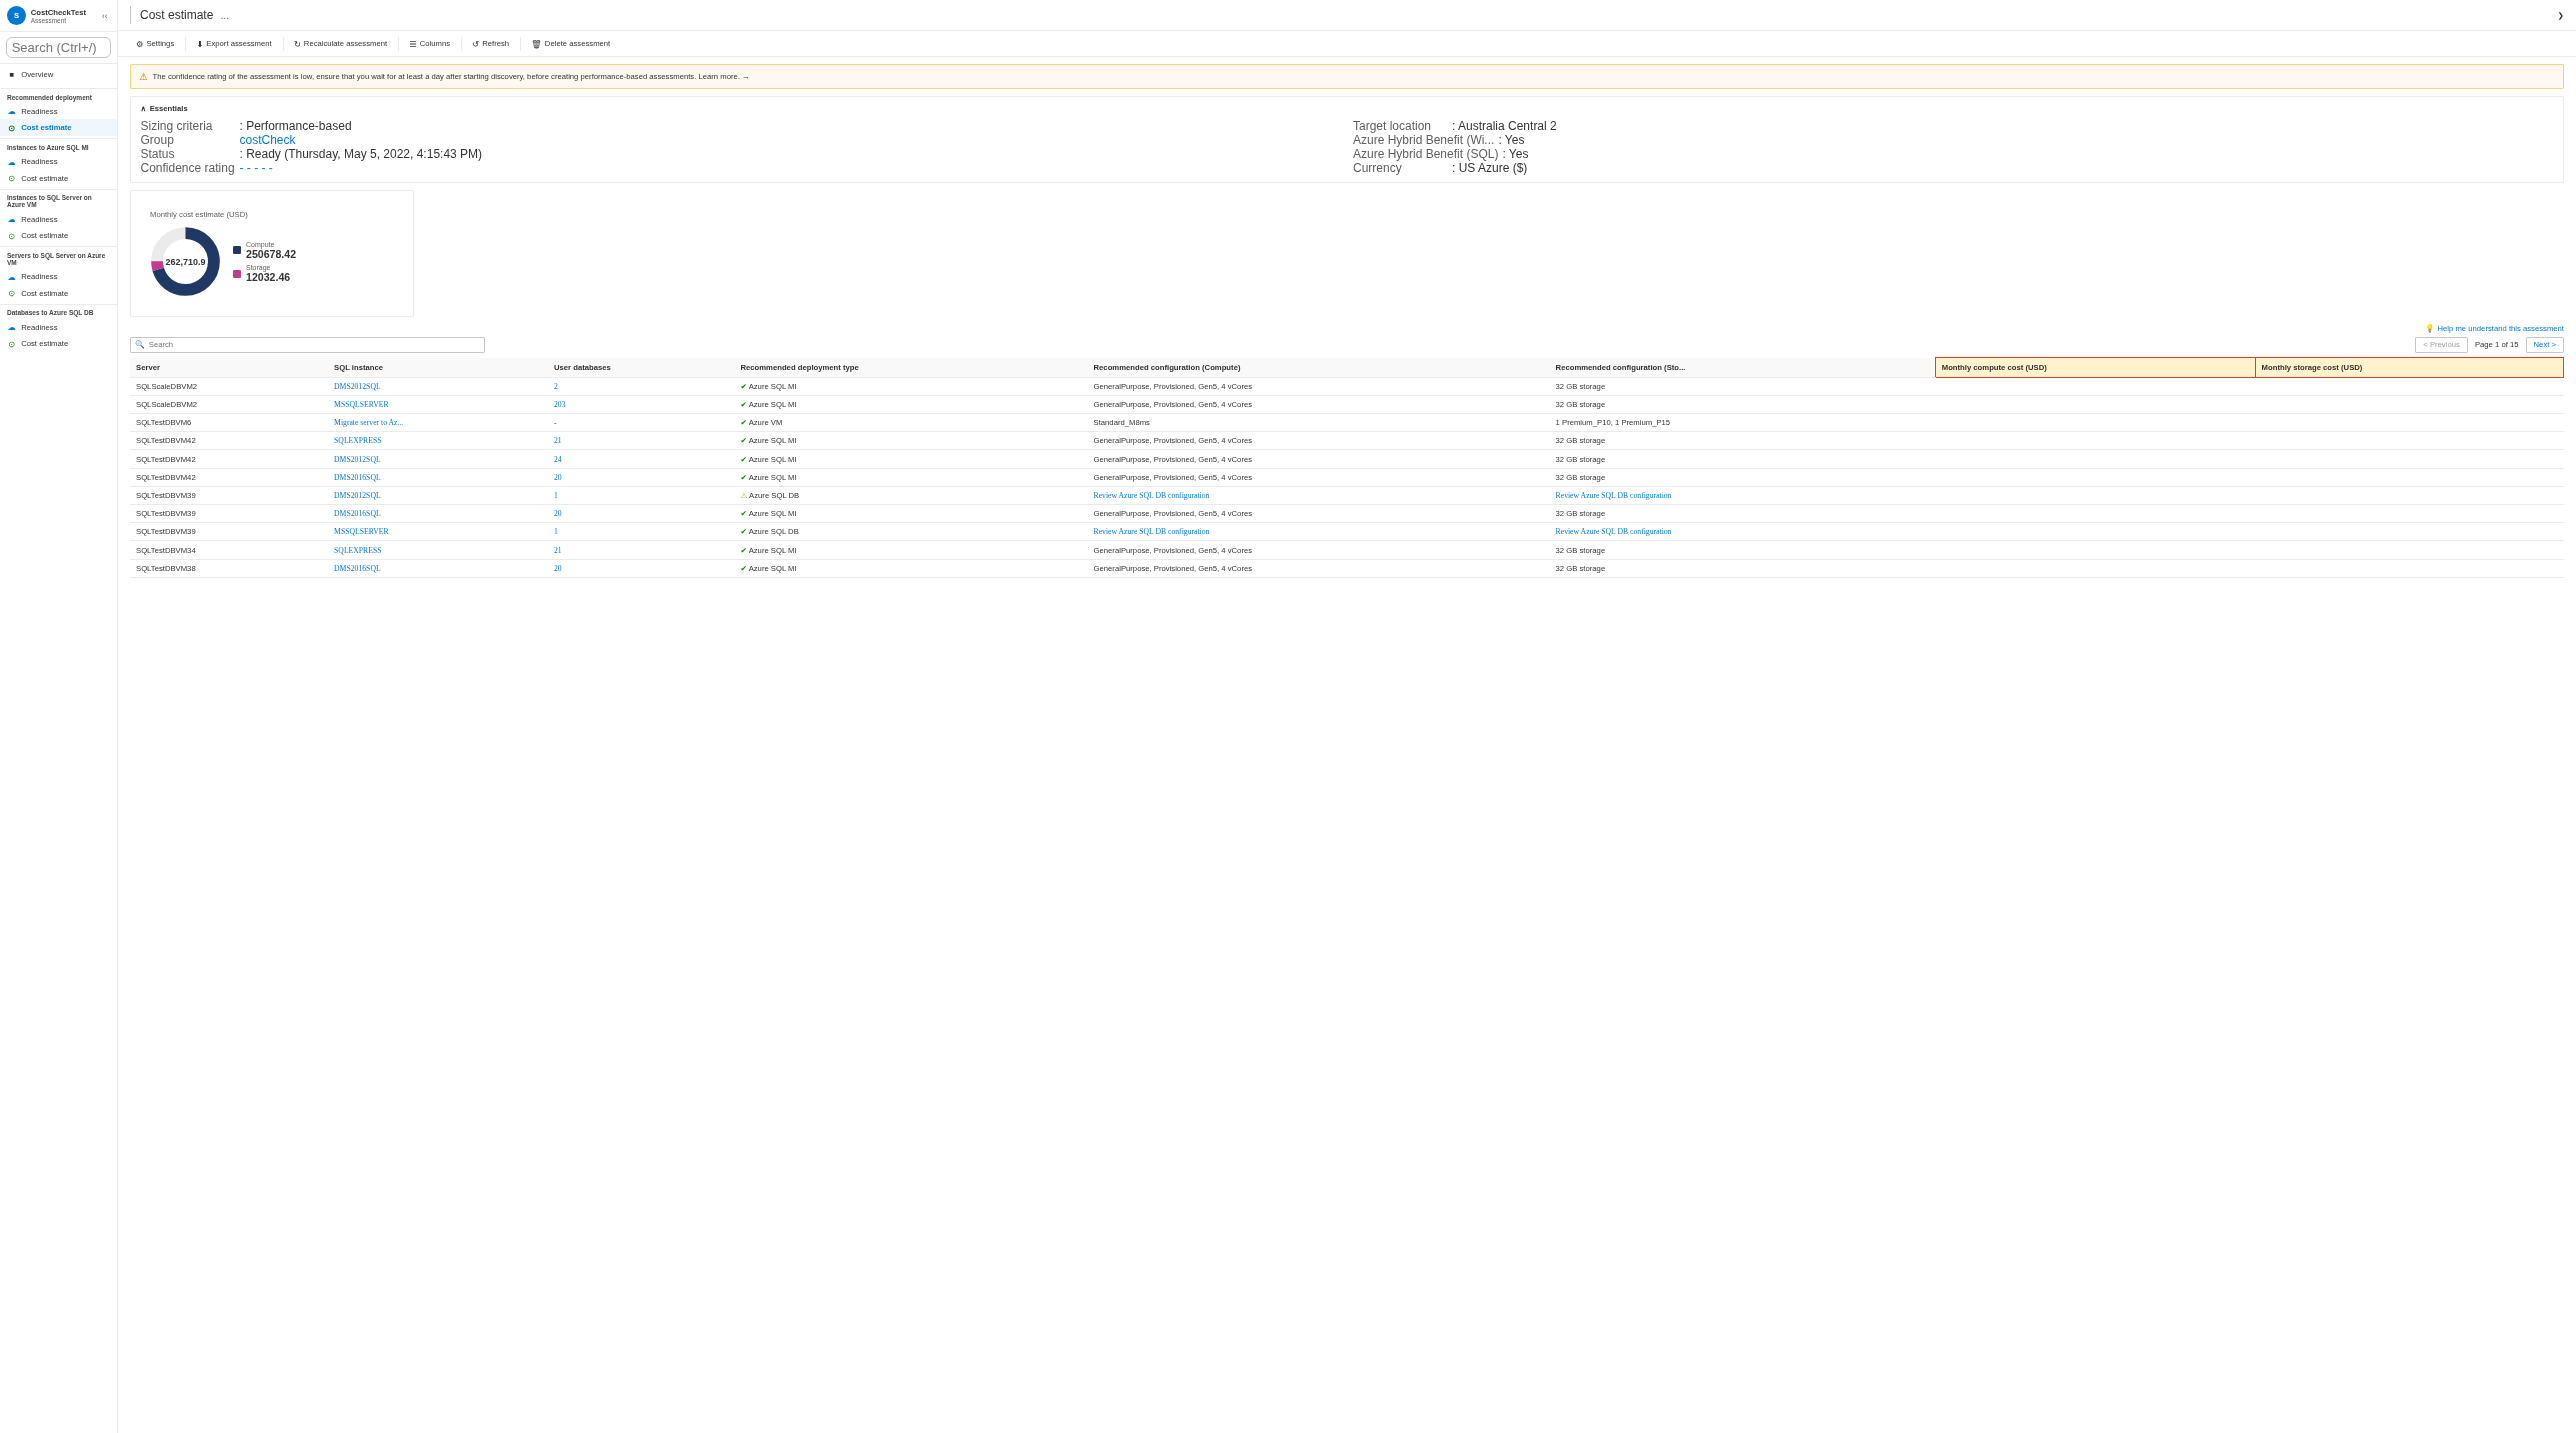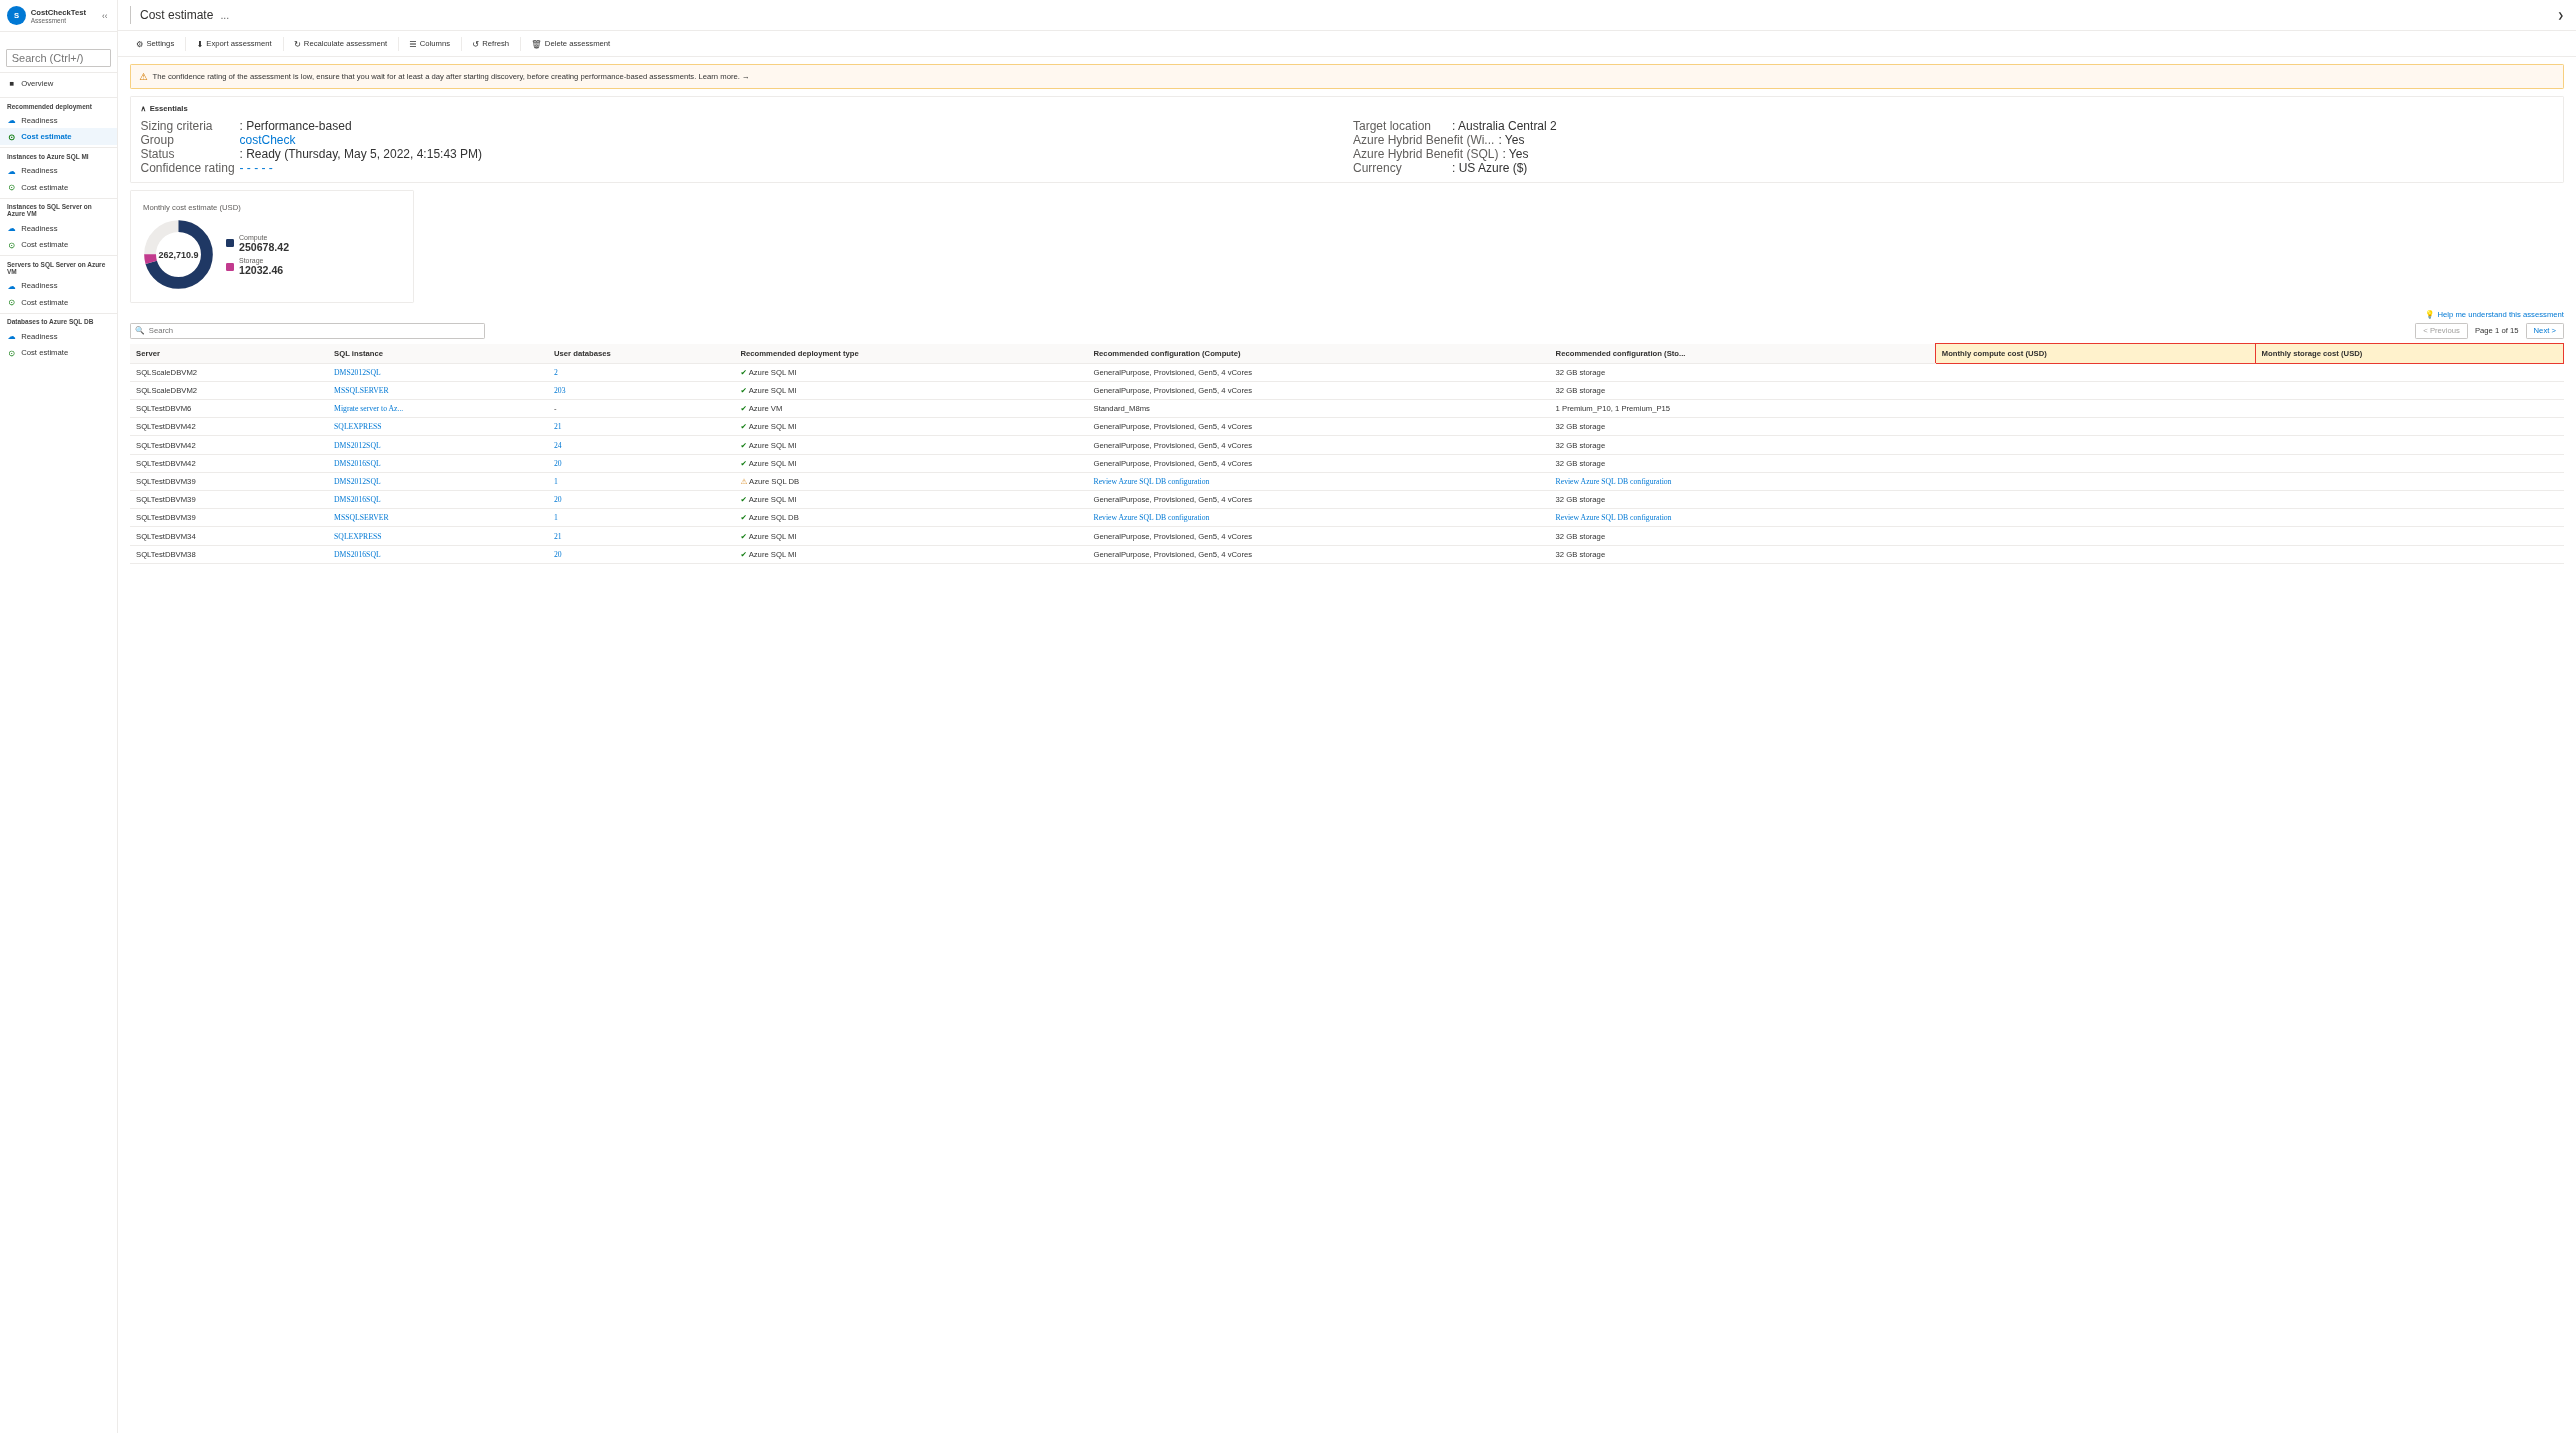--- a/index.html
+++ b/index.html
@@ -5,21 +5,21 @@
     * { box-sizing: border-box; margin: 0; padding: 0; }
     body { font-family: 'Segoe UI', Arial, sans-serif; font-size: 7.7px; color: #333; background: #f3f2f1; display: flex; height: 100vh; overflow: hidden; }
 
     
     .sidebar { width: 118px; min-width: 118px; background: #fff; border-right: 0.6px solid #edebe9; display: flex; flex-direction: column; overflow-y: auto; }
     .sidebar-header { padding: 6px 7px; display: flex; align-items: center; gap: 4.7px; border-bottom: 0.6px solid #edebe9; }
     .sidebar-logo { width: 19px; height: 19px; background: #0078d4; border-radius: 50%; display: flex; align-items: center; justify-content: center; color: #fff; font-weight: bold; font-size: 7.7px; }
     .sidebar-title { font-size: 7.7px; font-weight: 600; color: #333; }
     .sidebar-subtitle { font-size: 6.5px; color: #666; }
     .sidebar-search { padding: 4.7px 6px; border-bottom: 0.6px solid #edebe9; }
-    .sidebar-search input { width: 100%; padding: 2.4px 4.7px; border: 0.6px solid #c8c6c4; border-radius: 1px; font-size: 11px; margin-top: 12px; }
+    .sidebar-search input { width: 100%; padding: 2.4px 4.7px; border: 0.6px solid #c8c6c4; border-radius: 6px; font-size: 13px; }
     .sidebar-nav { padding: 2.4px 0; }
     .nav-item { display: flex; align-items: center; gap: 4.7px; padding: 3.5px 7px; cursor: pointer; font-size: 7.7px; color: #333; }
     .nav-item.active { background: #eff6fc; color: #0078d4; font-weight: 600; }
     .nav-item .nav-icon { width: 9.5px; height: 9.5px; display: inline-flex; align-items: center; justify-content: center; flex-shrink: 0; }
     .nav-section-title { padding: 4.7px 7px 2.4px; font-size: 6.5px; font-weight: 600; color: #444; border-top: 0.6px solid #edebe9; margin-top: 2.4px; }
     .cloud-icon { color: #0078d4; font-size: 8.3px; }
     .green-icon { color: #107c10; font-size: 8.3px; }
     .collapse-btn { margin-left: auto; color: #666; font-size: 8.3px; cursor: pointer; padding: 0 2.4px; }
 
     
@@ -42,21 +42,21 @@
     .essentials { margin: 0 12px 7px; border: 0.6px solid #edebe9; border-radius: 1.2px; padding: 7px 9.5px; }
     .essentials-header { font-size: 7.7px; font-weight: 600; margin-bottom: 6px; display: flex; align-items: center; gap: 3.5px; cursor: pointer; }
     .essentials-grid { display: grid; grid-template-columns: 1fr 1fr; gap: 3.5px 12px; }
     .essentials-row { display: flex; gap: 4px; font-size: 12px; align-items: baseline; }
     .essentials-label { color: #605e5c; min-width: 95px; }
     .essentials-value { color: #333; }
     .essentials-value.link { color: #0078d4; cursor: pointer; }
 
     
     .content { flex: 1; overflow-y: auto; padding: 0 0 12px; }
-    .chart-section { margin: 7px 12px; padding: 12px; border: 0.6px solid #edebe9; border-radius: 1.2px; max-width: 284px; }
+    .chart-section { margin: 7px 12px; padding: 19px; border: 0.6px solid #edebe9; border-radius: 1.2px; max-width: 284px; }
     .chart-title { font-size: 7.7px; color: #605e5c; margin-bottom: 7px; }
     .chart-container { display: flex; align-items: center; gap: 12px; }
     .donut-wrapper { position: relative; width: 71px; height: 71px; }
     .donut-center { position: absolute; top: 50%; left: 50%; transform: translate(-50%, -50%); font-size: 9px; font-weight: 600; text-align: center; }
     .legend { display: flex; flex-direction: column; gap: 4.7px; }
     .legend-item { display: flex; align-items: center; gap: 4.7px; }
     .legend-color { width: 8.3px; height: 8.3px; border-radius: 1.2px; flex-shrink: 0; }
     .legend-label { font-size: 7px; color: #605e5c; }
     .legend-value { font-size: 10.6px; font-weight: 600; color: #333; }
 

